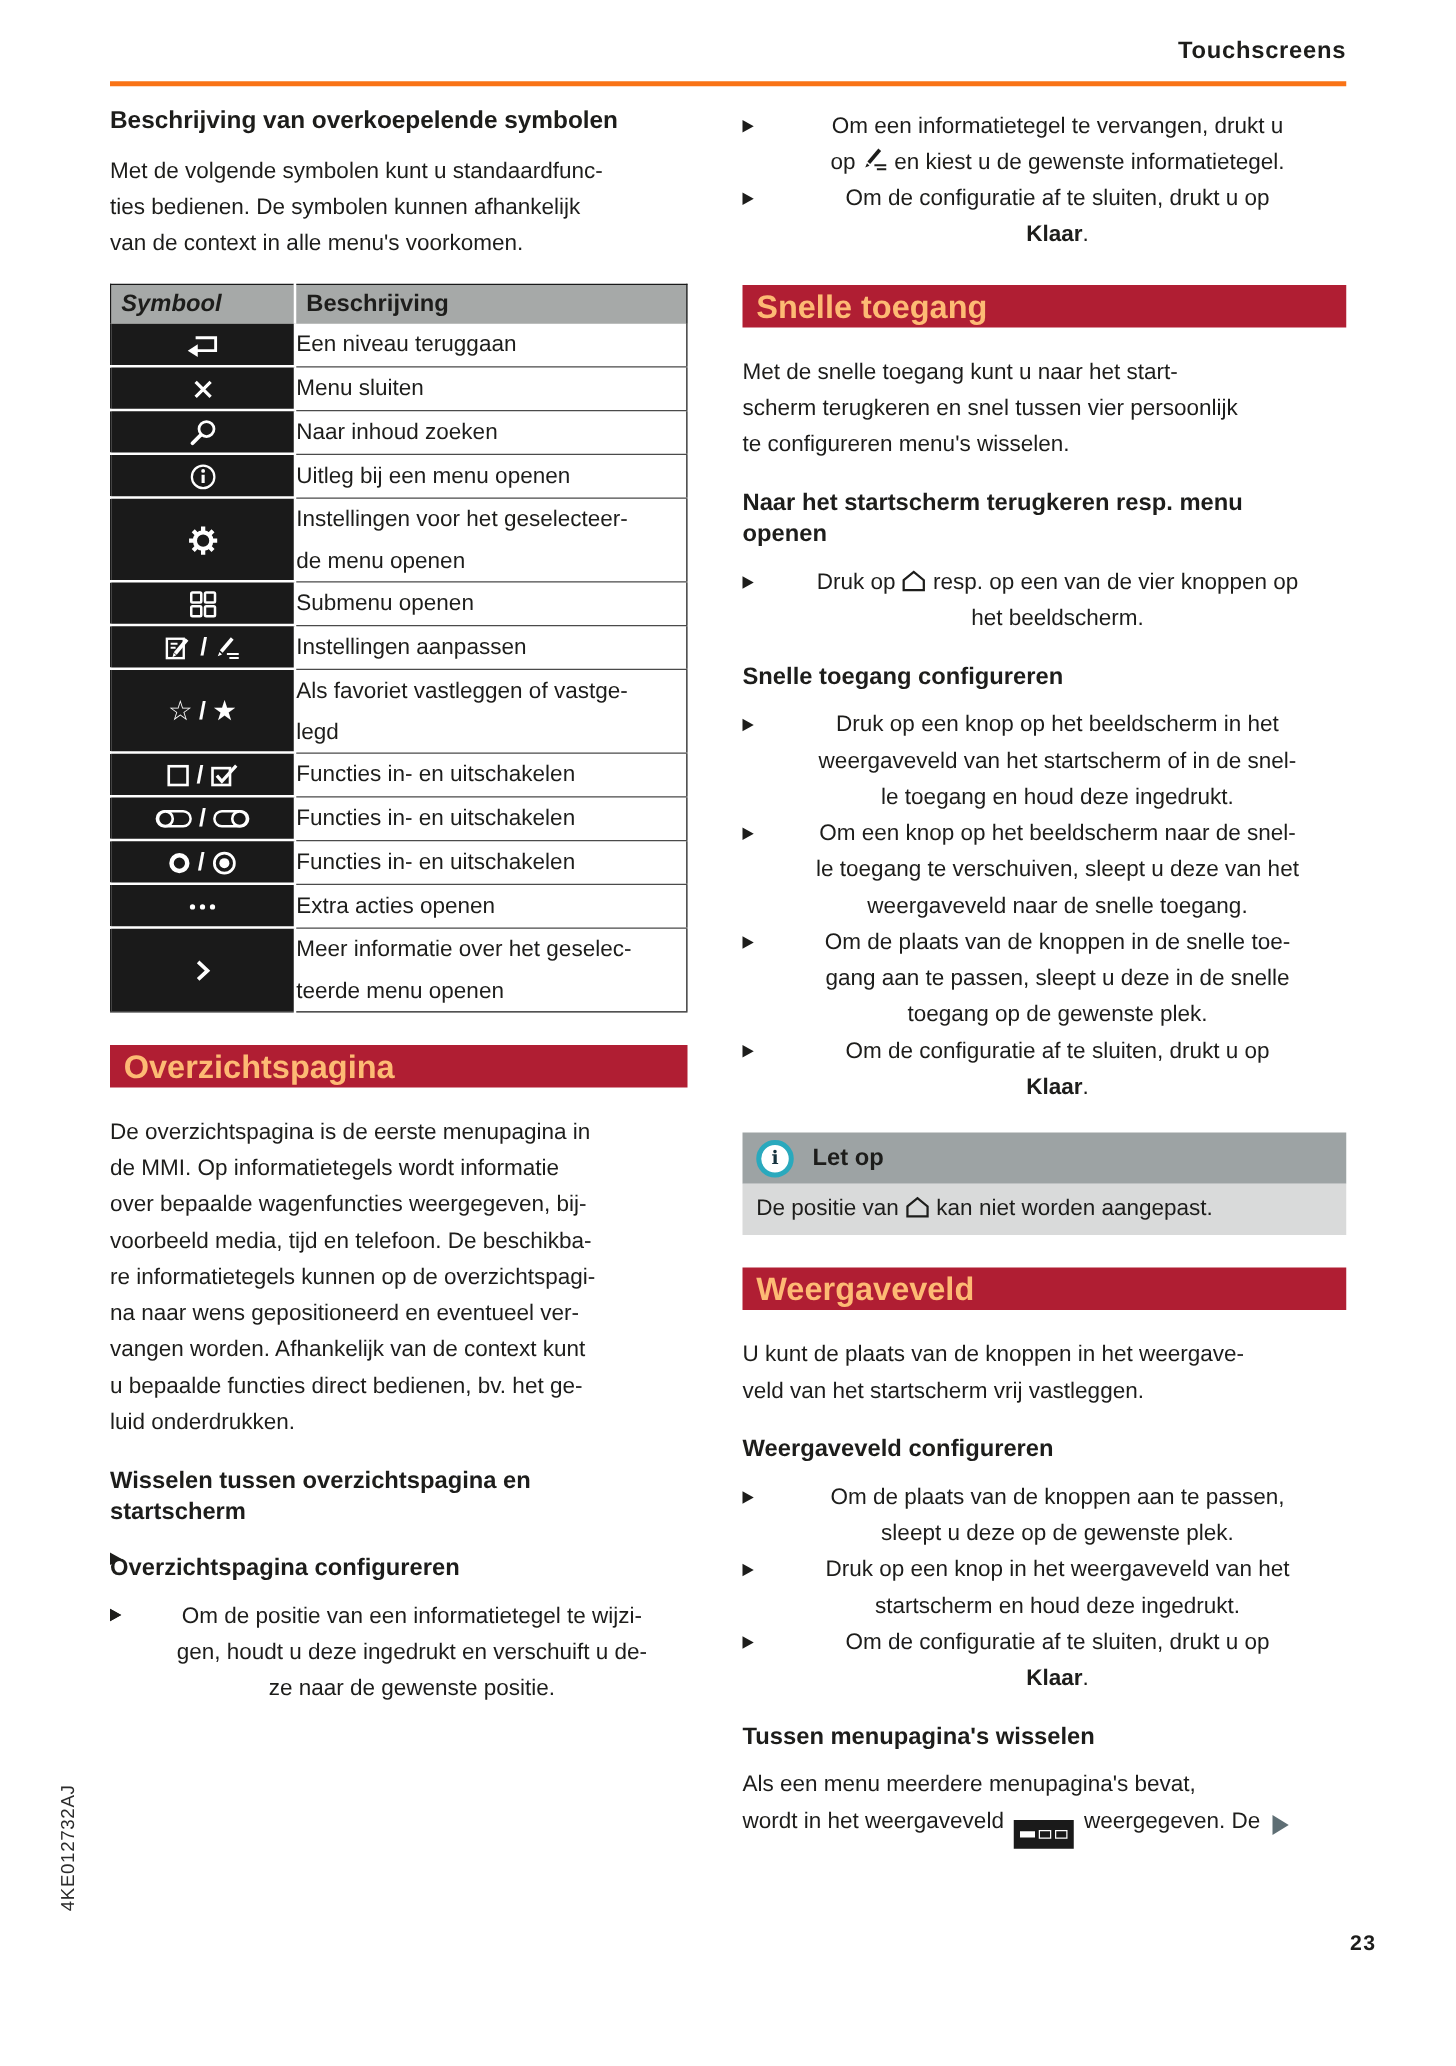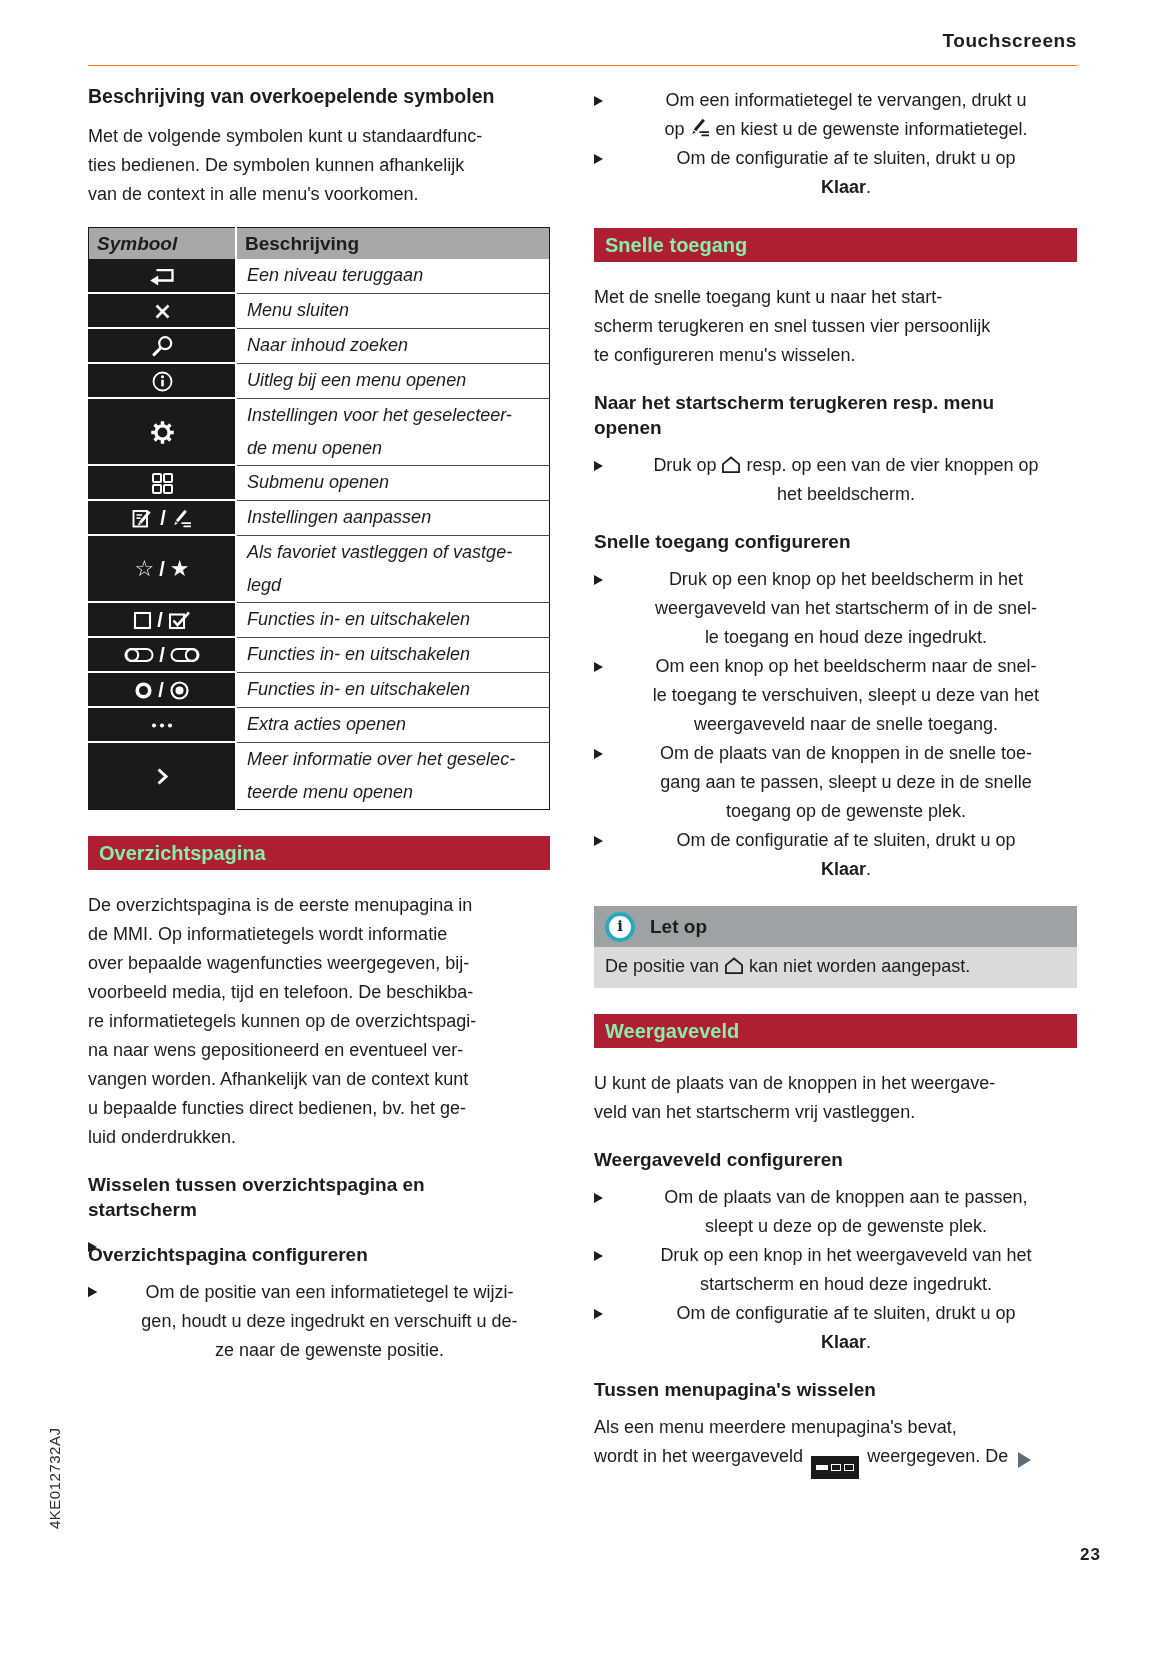--- a/index.html
+++ b/index.html
@@ -1,40 +1,40 @@
 <!DOCTYPE html>
 <html><head>
 <meta charset="utf-8">
 <style>
   html,body{margin:0;padding:0;background:#fff;}
   .page{position:relative;width:1165px;height:1653px;background:#fff;color:#1d1d1b;
         font-family:"Liberation Sans",sans-serif;font-size:18px;line-height:29px;overflow:hidden;}
   .running-head{position:absolute;left:88px;width:989px;top:26px;text-align:right;
-        font-weight:bold;font-size:19px;letter-spacing:.6px;padding-bottom:10px;border-bottom:1px solid #f97316;}
+        font-weight:bold;font-size:19px;letter-spacing:.6px;padding-bottom:10px;border-bottom:4px solid #f97316;}
   .col{position:absolute;top:84px;}
   .col-left{left:88px;width:462px;}
   .col-right{left:594px;width:483px;}
   .h-main{font-size:19.5px;font-weight:bold;line-height:25px;margin:0 0 13px;}
   p.body{white-space:pre-line;margin:0 0 18px;}
-  .banner{background:#b01e33;color:#86efac;font-weight:bold;font-size:20px;line-height:34px;
+  .banner{background:#b01e33;color:#fdba74;font-weight:bold;font-size:26px;line-height:34px;
           height:34px;padding:0 0 0 11px;margin:26px 0 21px;}
   .subhead{font-weight:bold;font-size:19px;line-height:25px;margin:20px 0 11px;white-space:pre-line;}
   ul.bullets{list-style:none;margin:0 0 4px;padding:0;}
   ul.bullets li{position:relative;padding-left:21px;text-align:center;}
   li .marker{position:absolute;left:0;top:9.5px;width:0;height:0;
              border-top:5.5px solid transparent;border-bottom:5.5px solid transparent;border-left:9px solid #1d1d1b;}
   li .content{white-space:pre-line;}
   
   table.symbols{border-collapse:collapse;width:462px;margin:10px 0 0;border:1px solid #1a1a1a;}
   table.symbols th{background:#a6a9a8;text-align:left;font-size:19px;font-weight:bold;
                    line-height:31px;padding:0 8px;border:1px solid #1a1a1a;border-bottom:none;}
   table.symbols th:first-child{width:130px;border-right:2px solid #fff;font-style:italic;}
   td.sym{background:#1a1a1a;text-align:center;vertical-align:middle;width:130px;
          border-right:2px solid #fff;border-bottom:2px solid #fff;padding:2px 0;}
-  td.desc{padding:0 10px;line-height:33px;white-space:pre-line;border-bottom:1px solid #4a4a4a;font-style:italic;}
+  td.desc{padding:0 0;line-height:33px;white-space:pre-line;border-bottom:1px solid #4a4a4a;}
   table.symbols tr:last-child td{border-bottom:1px solid #1a1a1a;}
   .sym-icon{display:inline-flex;align-items:center;gap:3px;vertical-align:middle;}
   .sym-icon svg{display:block;}
   .slash{color:#fff;font-weight:bold;font-size:20px;line-height:1;margin:0 2px;}
   .star-glyph{font-size:22px;line-height:1;}
   
   .note{margin:22px 0 0;}
   .note-head{background:#9da3a4;height:41px;display:flex;align-items:center;gap:15px;
              padding:0 0 0 11px;font-weight:bold;font-size:19px;}
   .note-icon{width:30px;height:30px;border-radius:50%;background:#fff;border:4px solid #2aa9bd;

